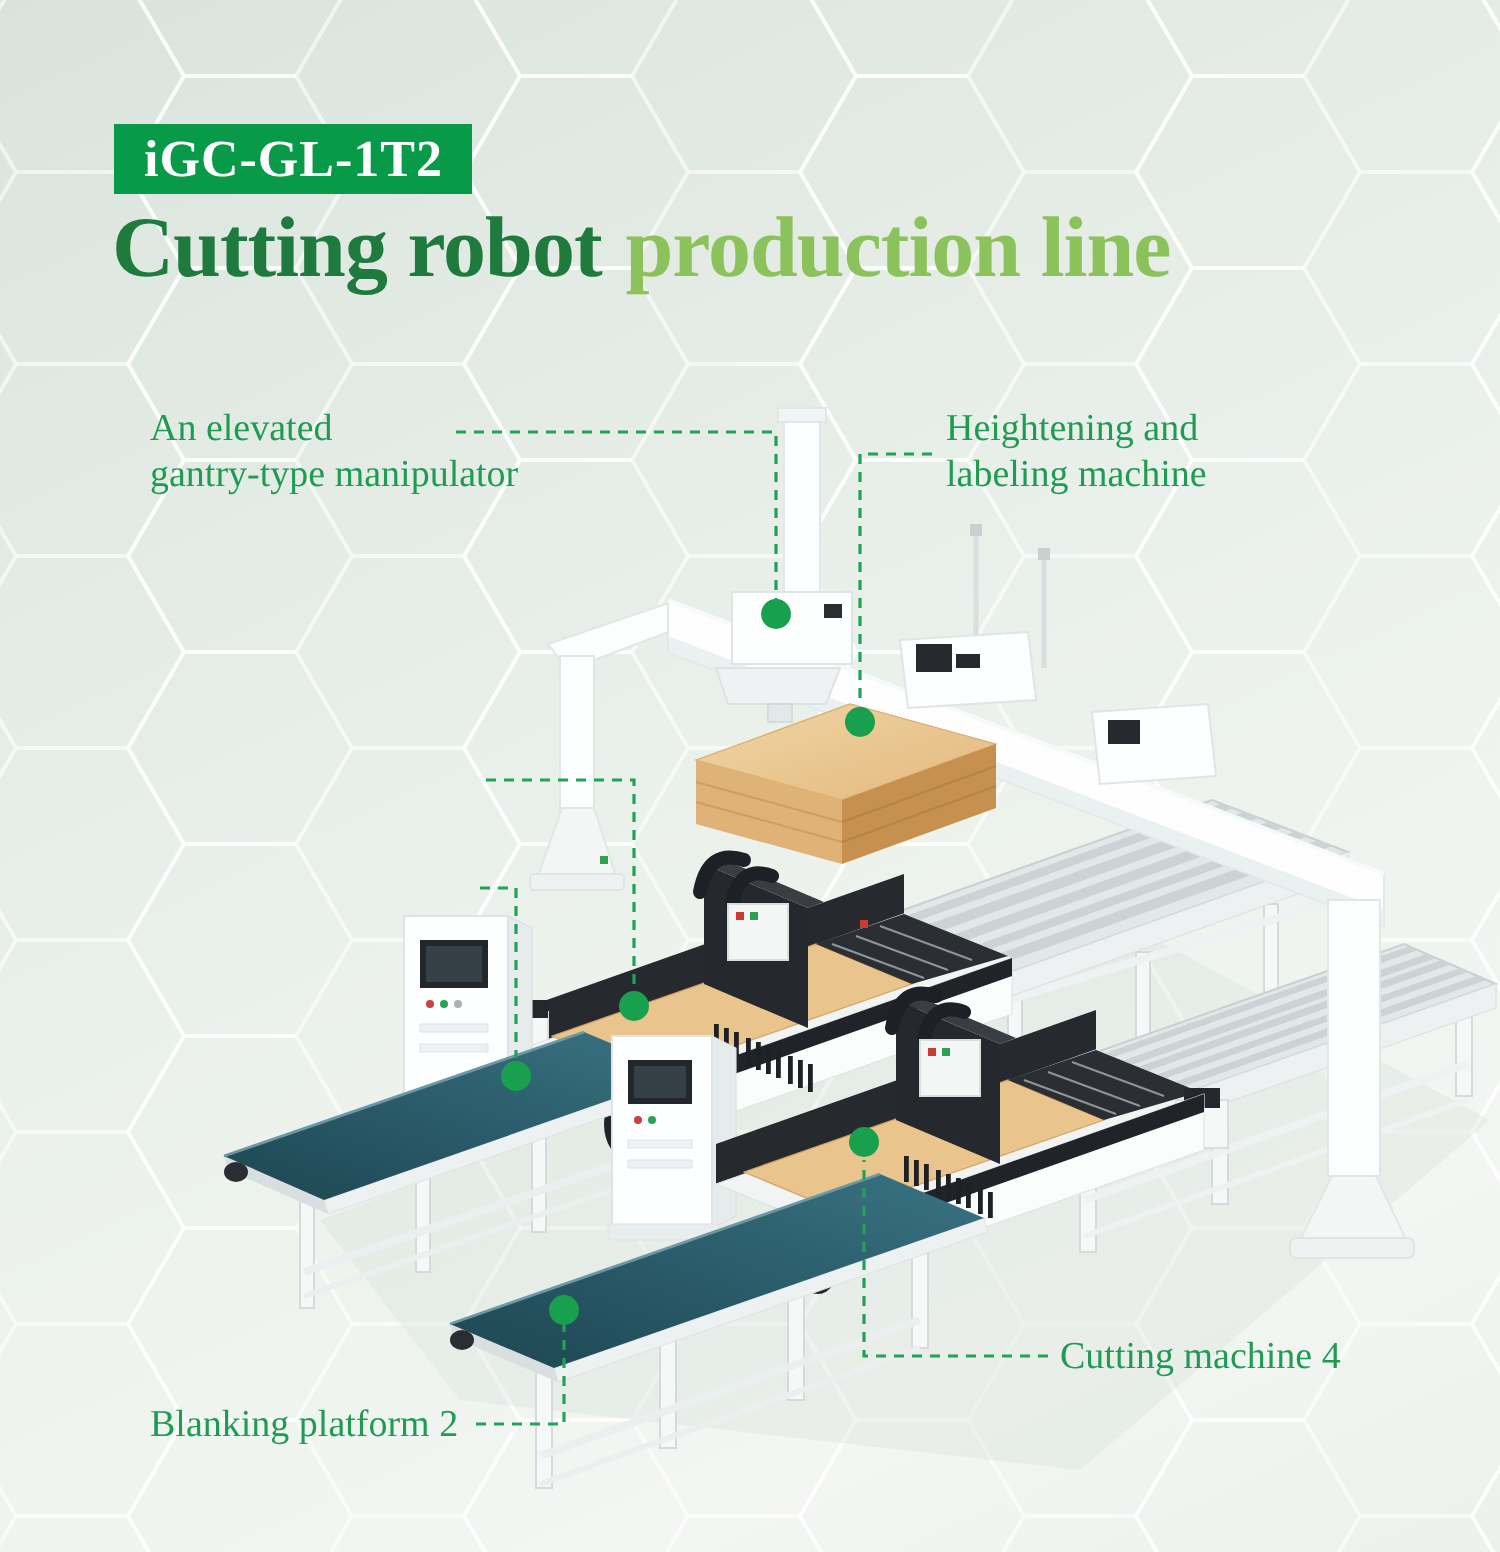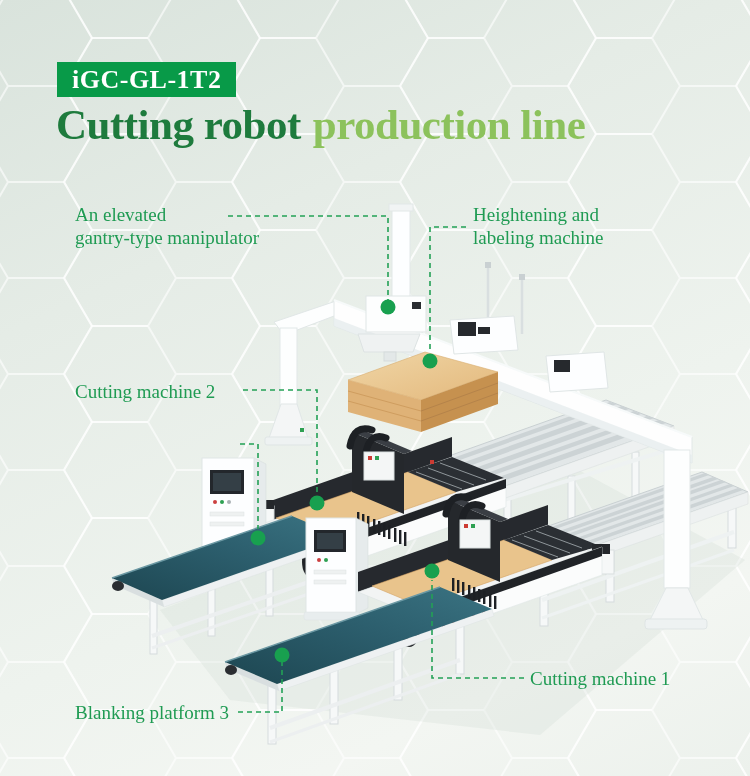--- a/index.html
+++ b/index.html
@@ -288,17 +288,16 @@
 
   <div class="badge">iGC-GL-1T2</div>
   <div class="title">
     <span class="t1">Cutting robot</span><span class="t2">production line</span>
   </div>
 
   <div class="callout c-heighten">Heightening and
 labeling machine</div>
   <div class="callout c-elevated">An elevated
 gantry-type manipulator</div>
-  <div class="callout c-cut2">Cutting machine 2</div>
-  <div class="callout c-cut1">Cutting machine 1</div>
-  <div class="callout c-blank1">Blanking platform 3</div>
+  <div class="callout c-cut1">Cutting machine 4</div>
+  <div class="callout c-blank1">Blanking platform 2</div>
 
 </div>
 
 </body></html>

